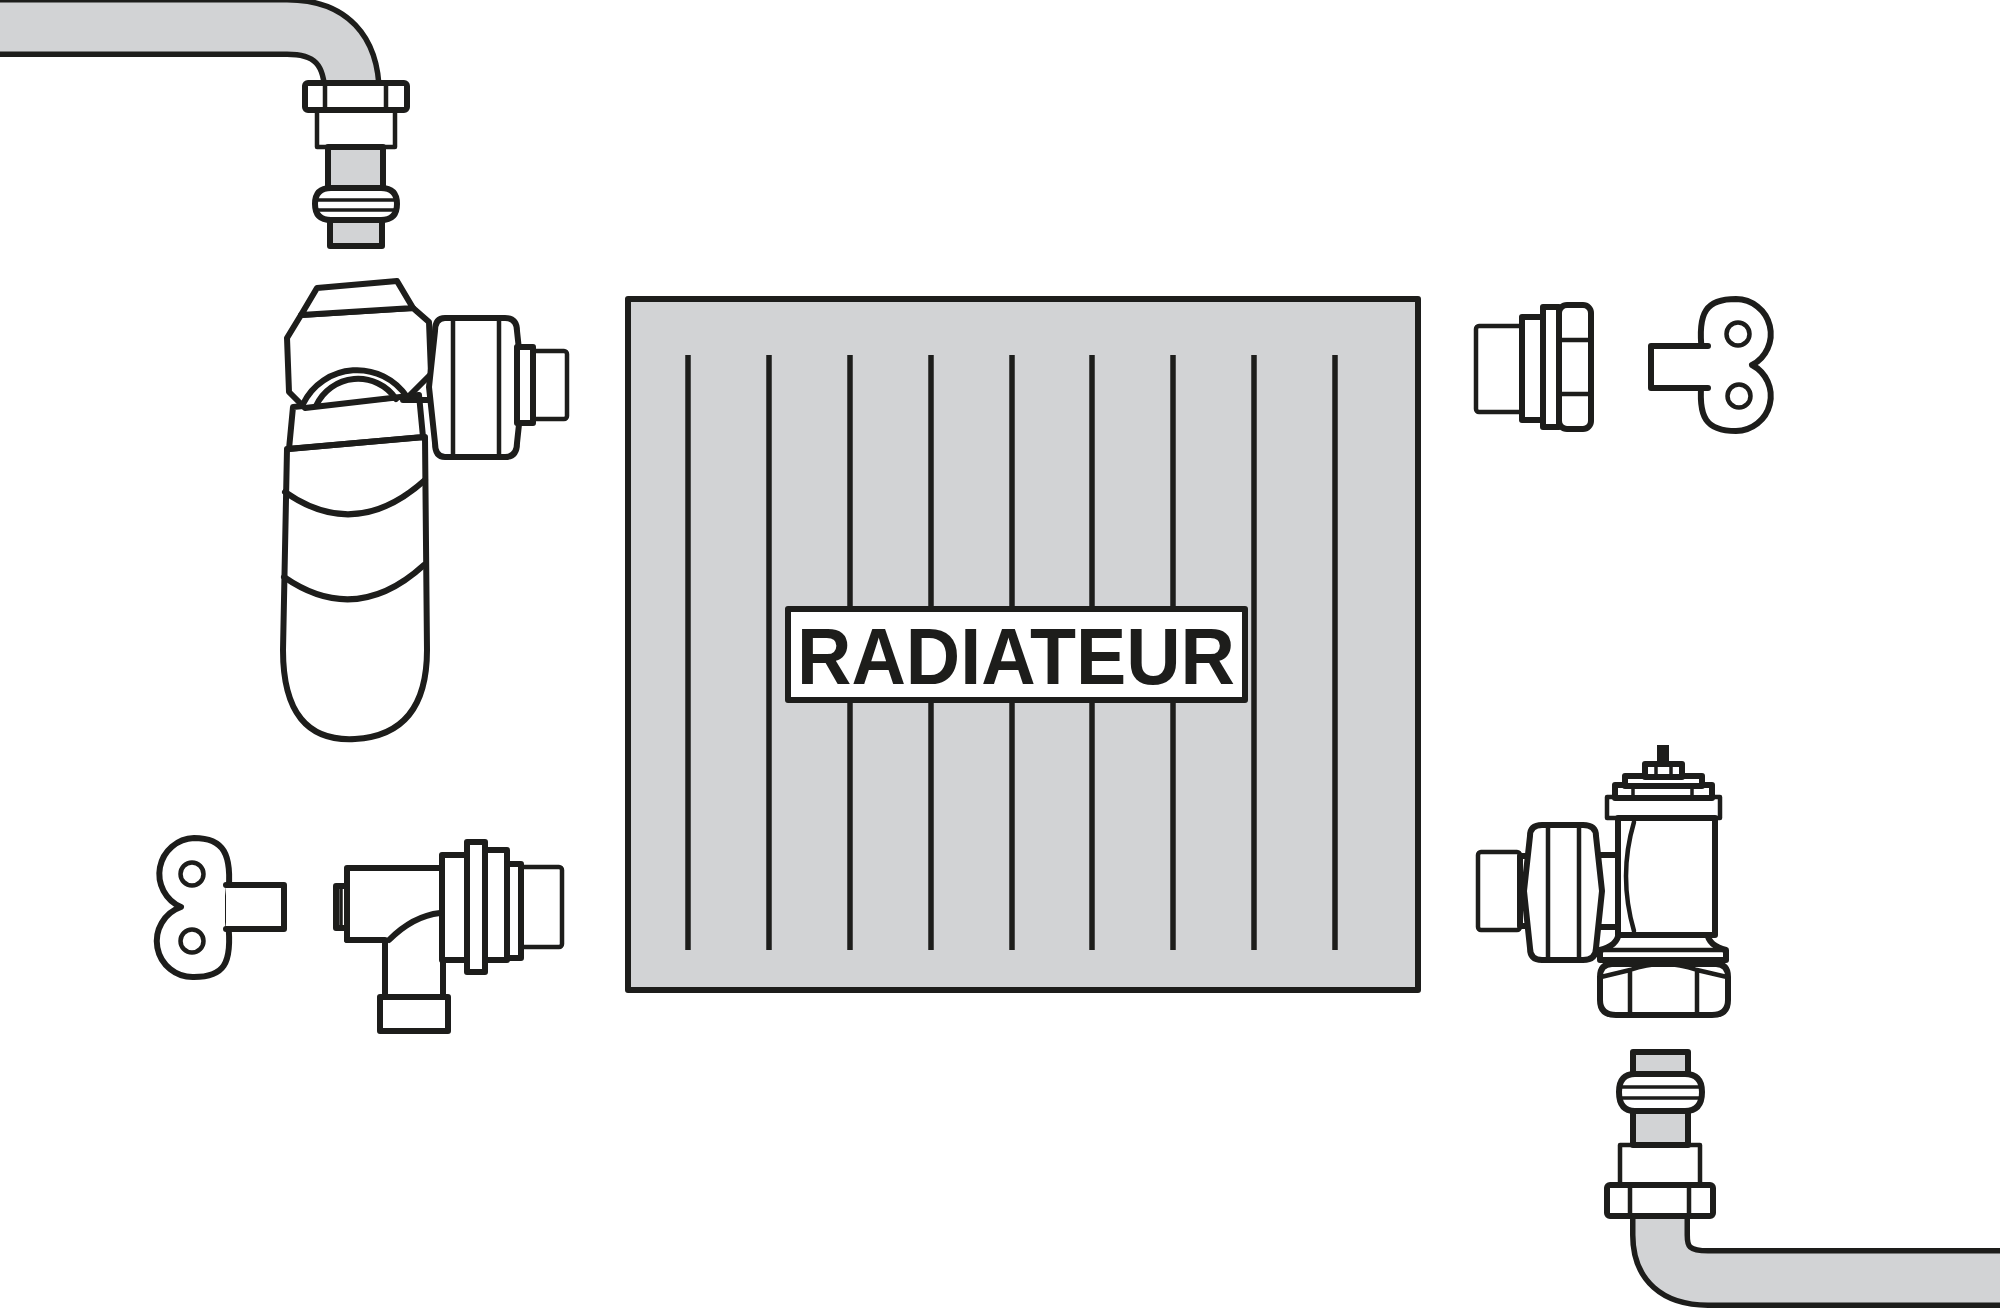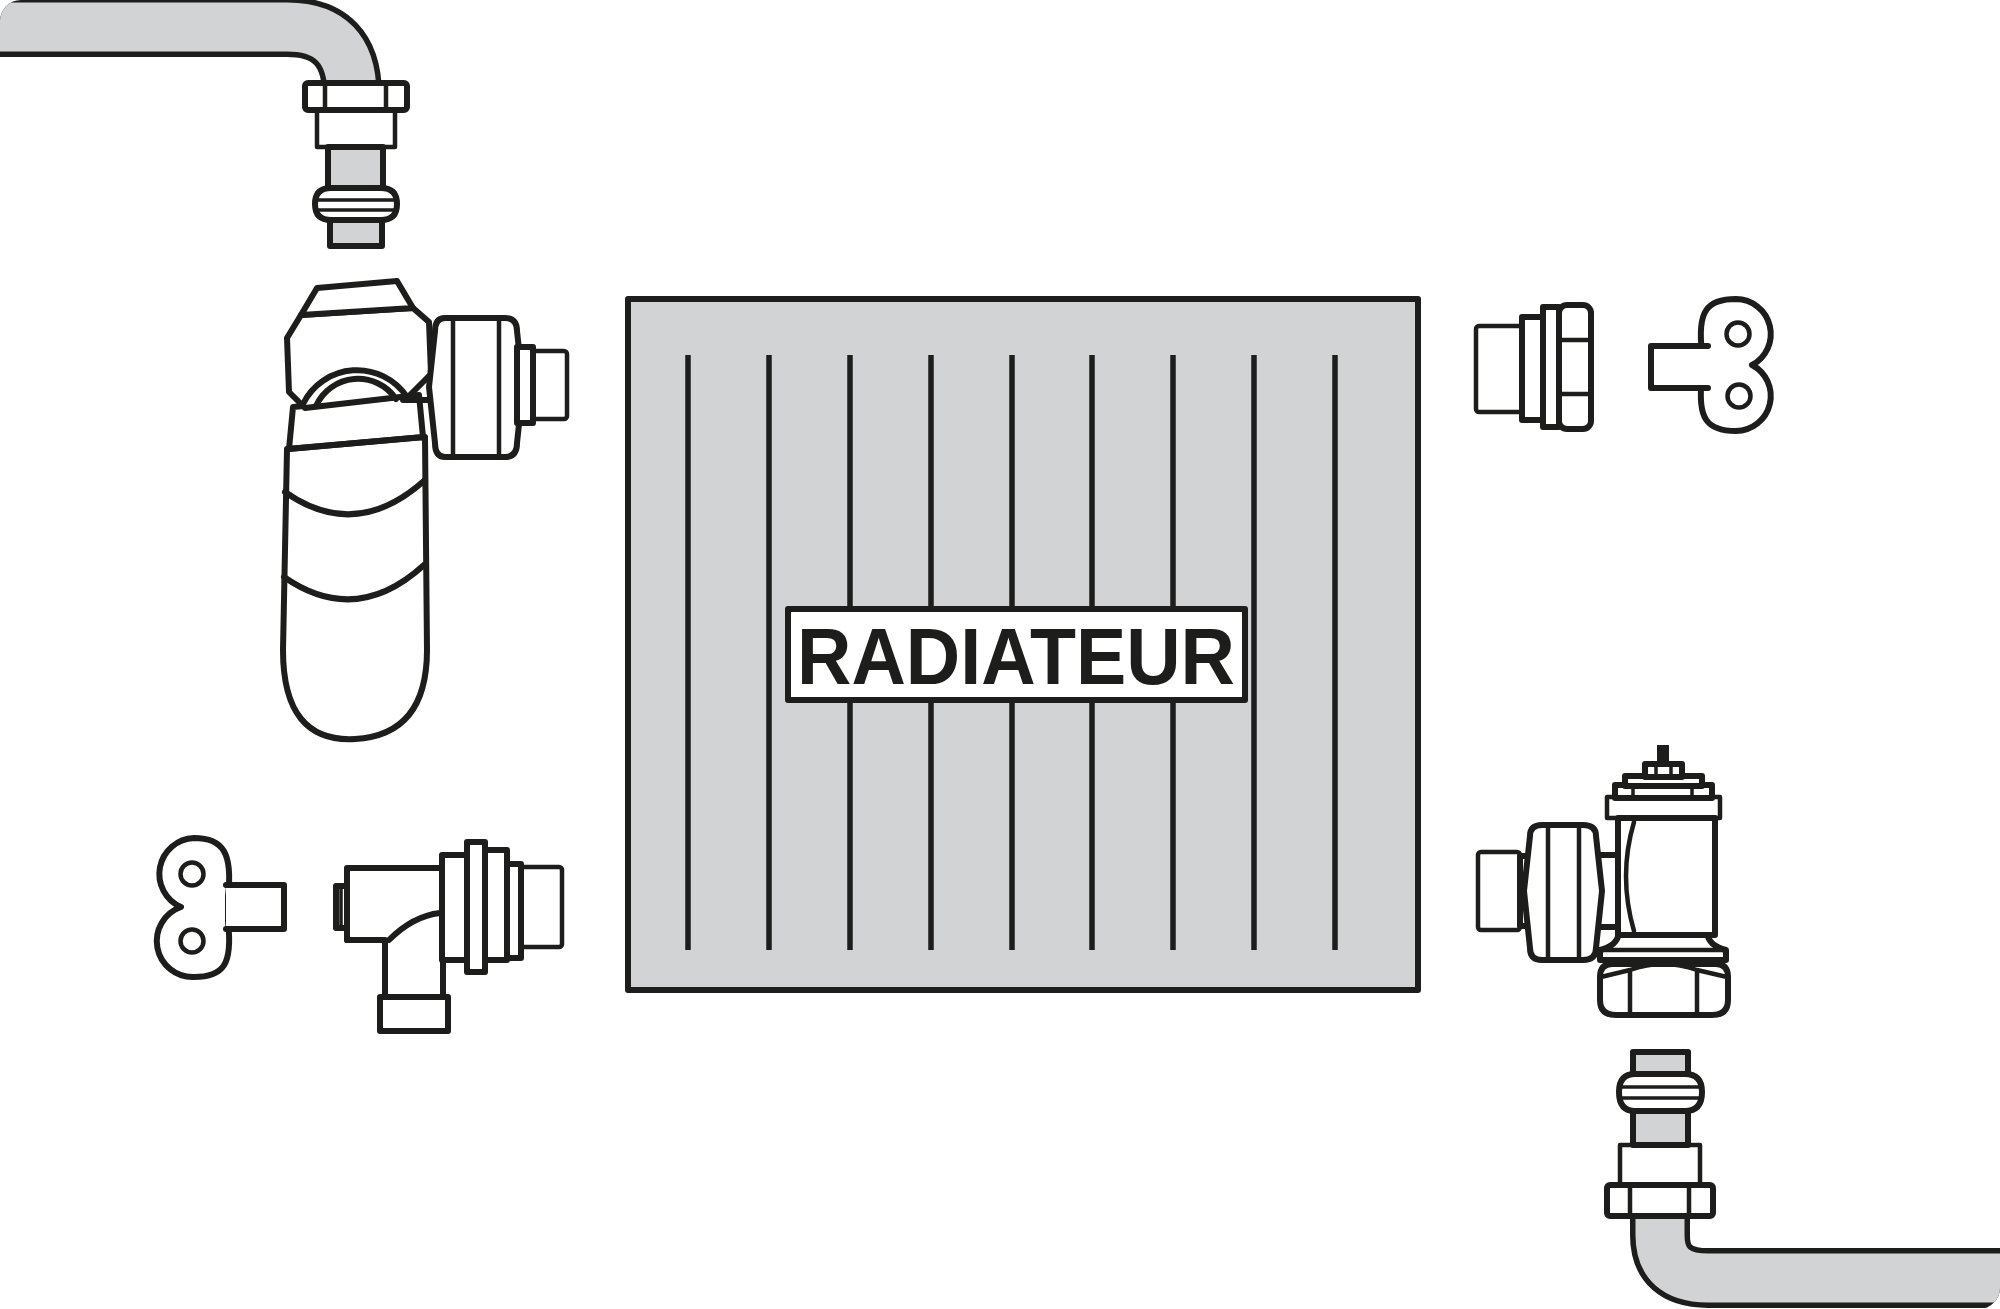--- a/index.html
+++ b/index.html
@@ -1,19 +1,19 @@
 <!DOCTYPE html>
 <html style="--line: #1d1d1b; --pipe_fill: #d2d3d5; --white: #ffffff; --background: #ffffff;"><head>
 <meta charset="utf-8">
 <style>
   :root{
     --line:#1d1d1b; --pipe_fill:#d2d3d5; --white:#ffffff; --background:#ffffff;
   }
   html,body{margin:0;padding:0;background:var(--background);}
-  .stage{width:2000px;height:1309px;position:relative;overflow:hidden;background:var(--background);border-radius:21px;}
+  .stage{width:2000px;height:1309px;position:relative;overflow:hidden;background:var(--background);}
   svg{display:block}
   .o{stroke:var(--line);stroke-width:6;stroke-linejoin:round;stroke-linecap:round;fill:none}
   .t4{stroke-width:4.5}
   .t3{stroke-width:3.5}
   .w{fill:var(--white)}
   .g{fill:var(--pipe_fill)}
   .dk{fill:var(--line)}
   .po{stroke:var(--line);stroke-width:60;fill:none}
   .pi{stroke:var(--pipe_fill);stroke-width:49;fill:none}
   .fin{stroke:var(--line);stroke-width:5.5;fill:none}

